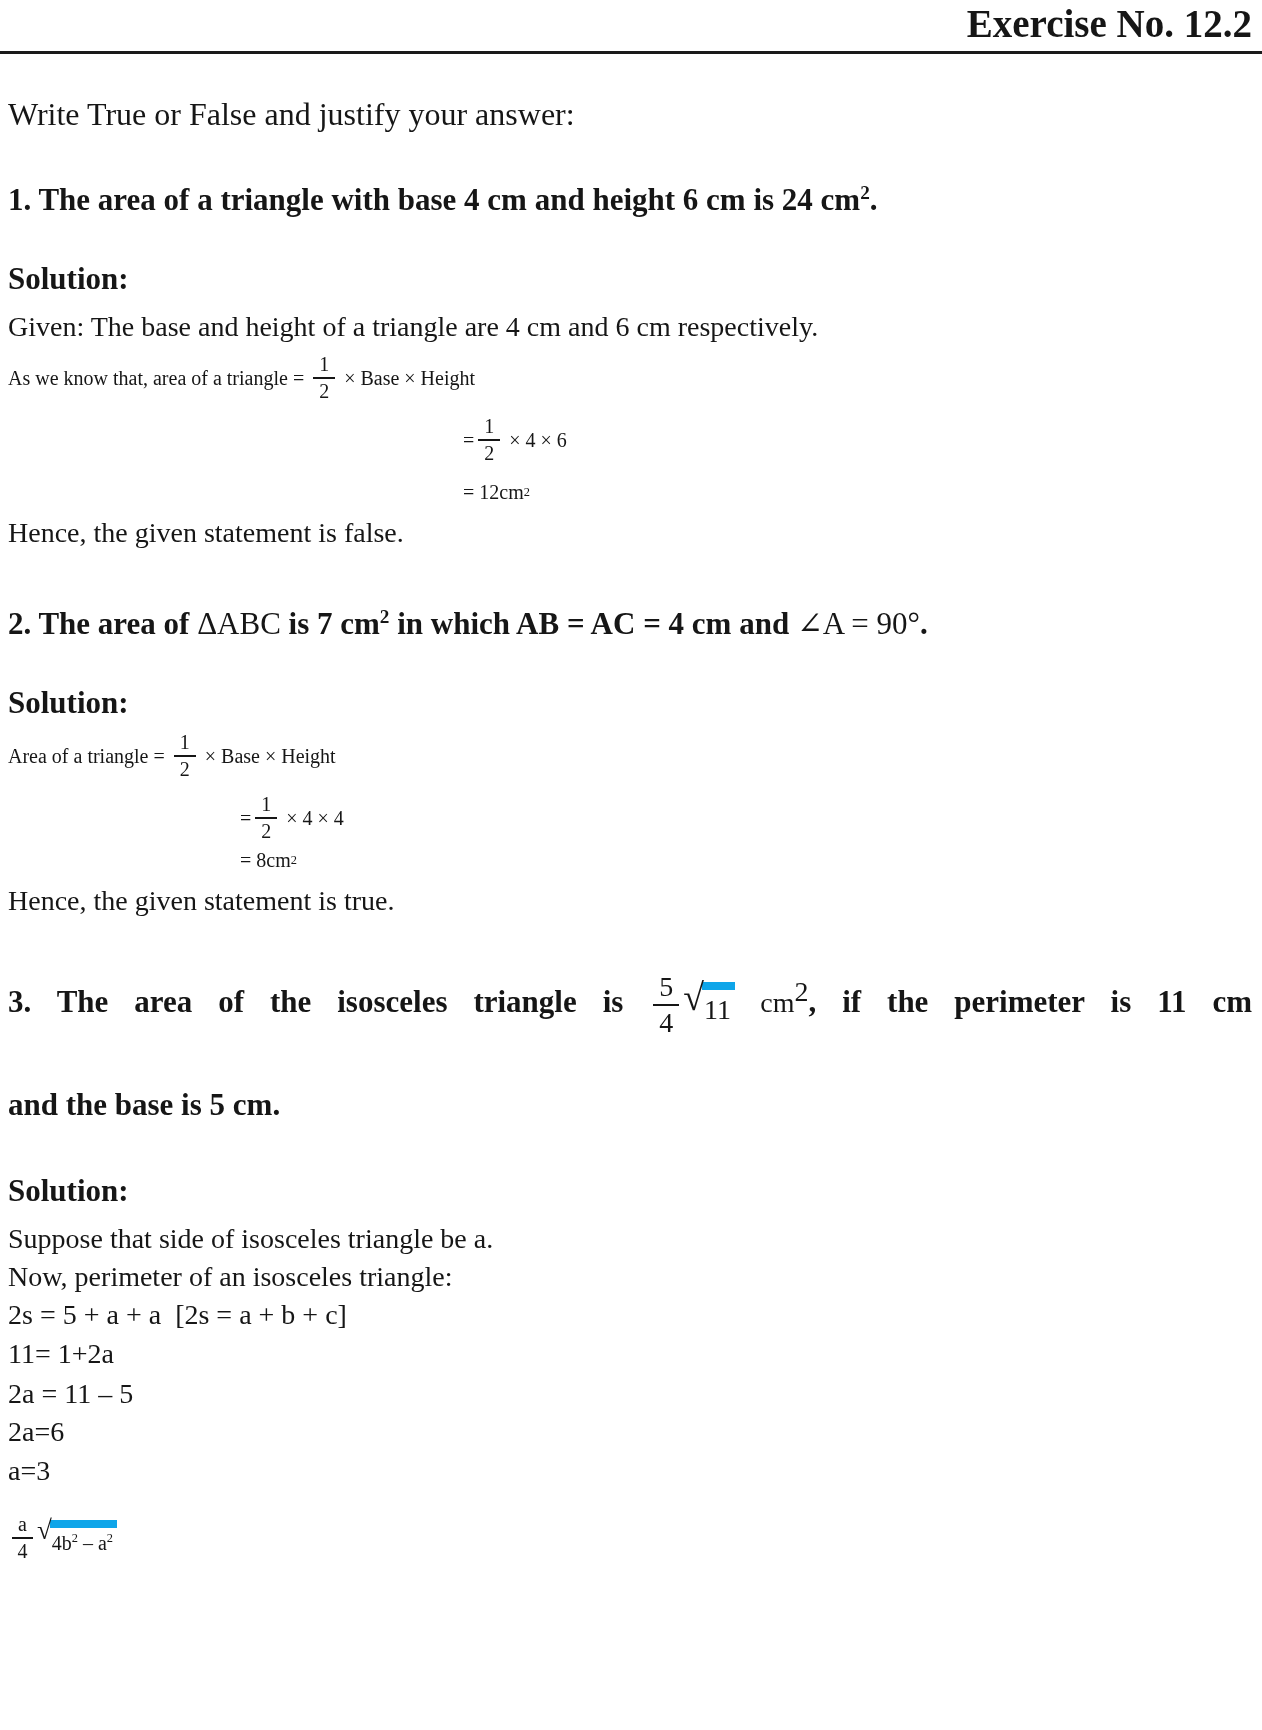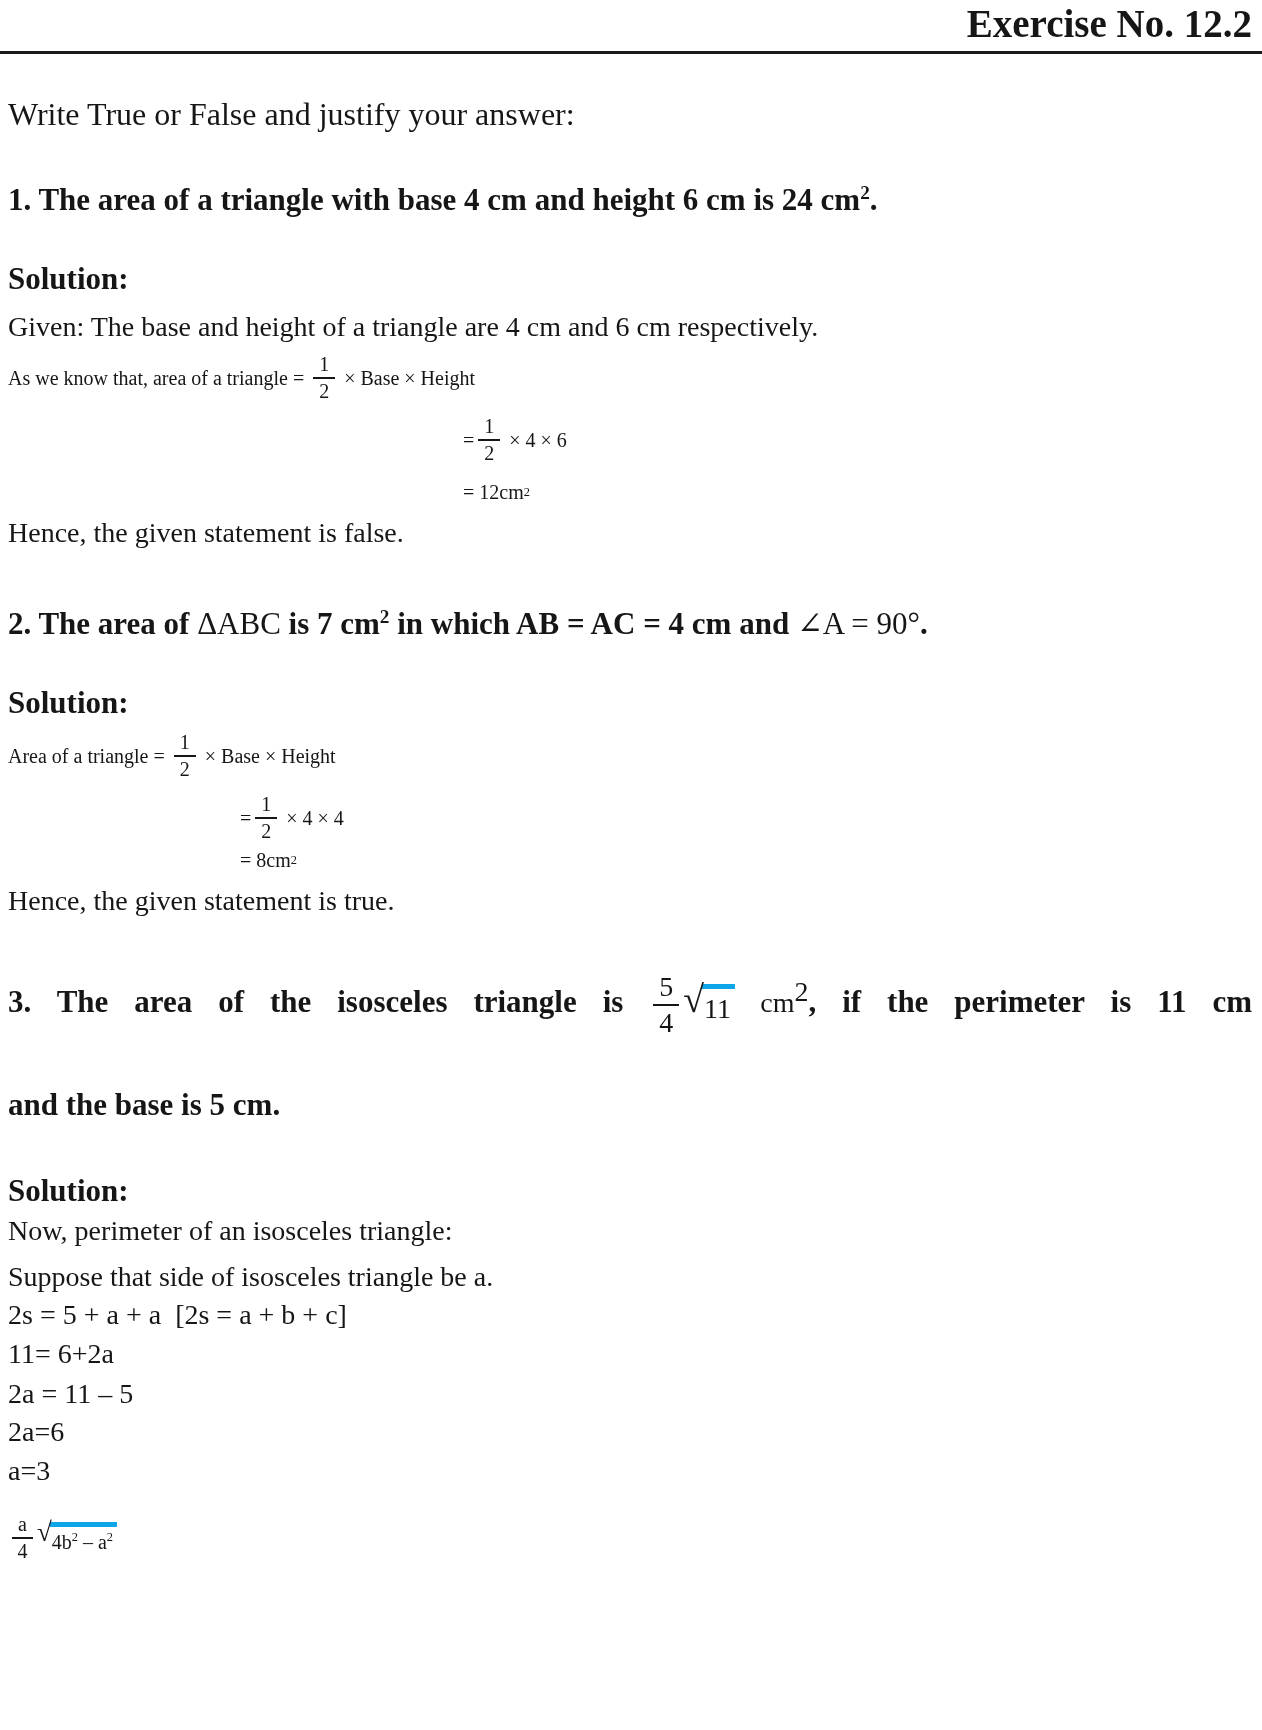--- a/index.html
+++ b/index.html
@@ -114,21 +114,21 @@
     vertical-align: middle;
     font-weight: normal;
   }
   .sqrt .sym {
     font-size: 1.35em;
     line-height: 1;
     margin-right: -2px;
     transform: translateY(-3px);
   }
   .sqrt .radicand {
-    border-top: 5px solid #0ea5e9;
+    border-top: 8px solid #0ea5e9;
     padding: 2px 4px 0 2px;
     white-space: pre;
   }
 </style>
 </head>
 <body>
 
 <div class="page">
 
   <h1 class="doc-title">Exercise No. 12.2</h1>
@@ -204,24 +204,24 @@
           <span class="num">5</span>
           <span class="den">4</span>
         </span><span class="sqrt q3-mathsize">
           <span class="sym">√</span>
           <span class="radicand">11</span>
         </span><span class="math-reg q3-mathsize"> cm</span><sup class="math-reg q3-mathsize">2</sup><span>, if the perimeter is 11 cm</span></div>
     <p class="question q3-line2">and the base is 5 cm.</p>
 
     <h3 class="solution-label sol3">Solution:</h3>
 
+    <p class="body-line">Suppose that side of isosceles triangle be a.</p>
     <p class="body-line tight">Now, perimeter of an isosceles triangle:</p>
-    <p class="body-line">Suppose that side of isosceles triangle be a.</p>
     <p class="body-line tight">2s = 5 + a + a  [2s = a + b + c]</p>
-    <p class="body-line tight">11= 6+2a</p>
+    <p class="body-line tight">11= 1+2a</p>
     <p class="body-line gap4">2a = 11 – 5</p>
     <p class="body-line tight">2a=6</p>
     <p class="body-line tight">a=3</p>
 
     <div class="eq-line final">
       <span class="frac">
           <span class="num">a</span>
           <span class="den">4</span>
         </span>
       <span class="sqrt">

